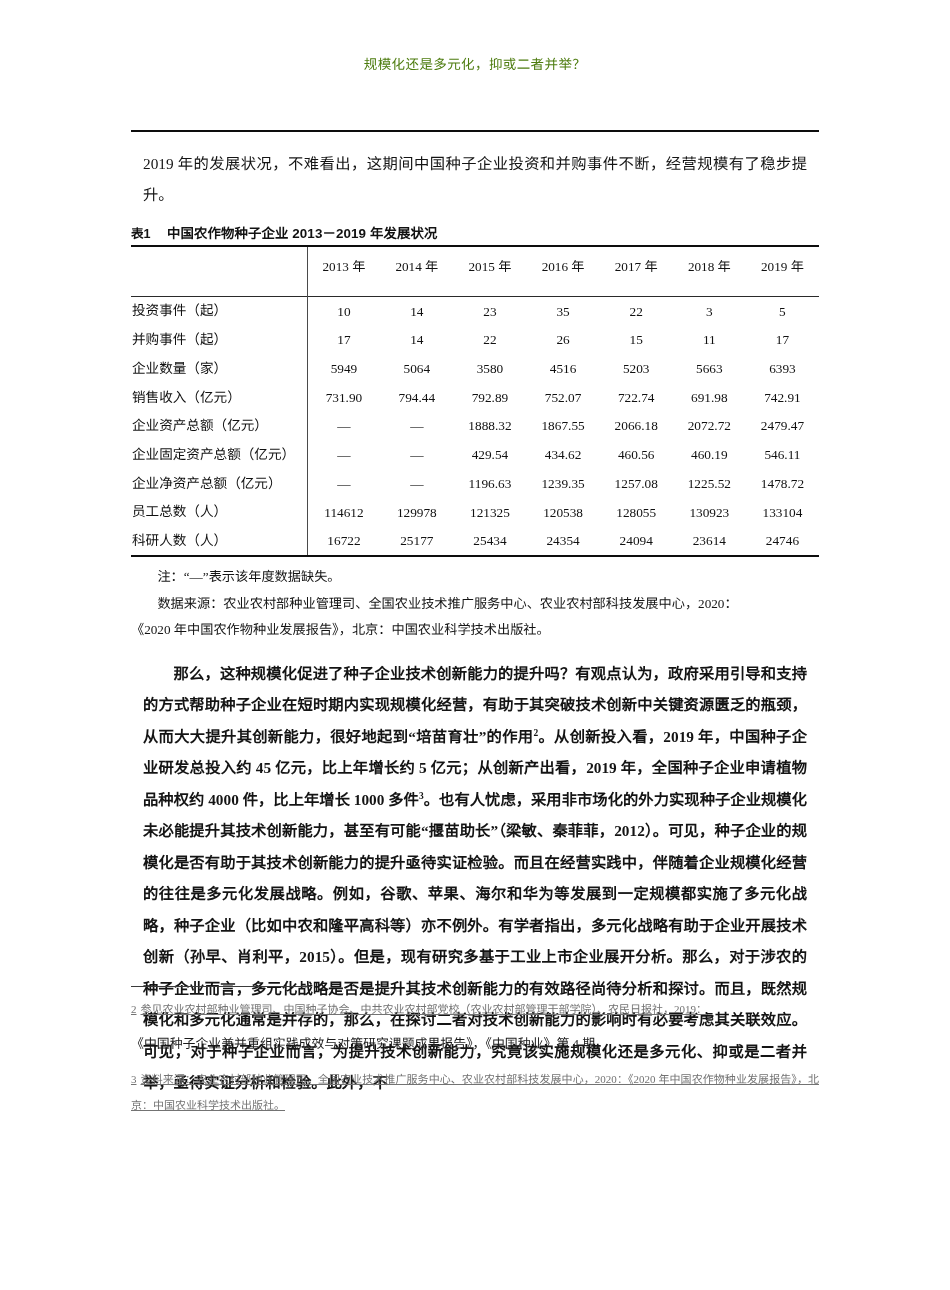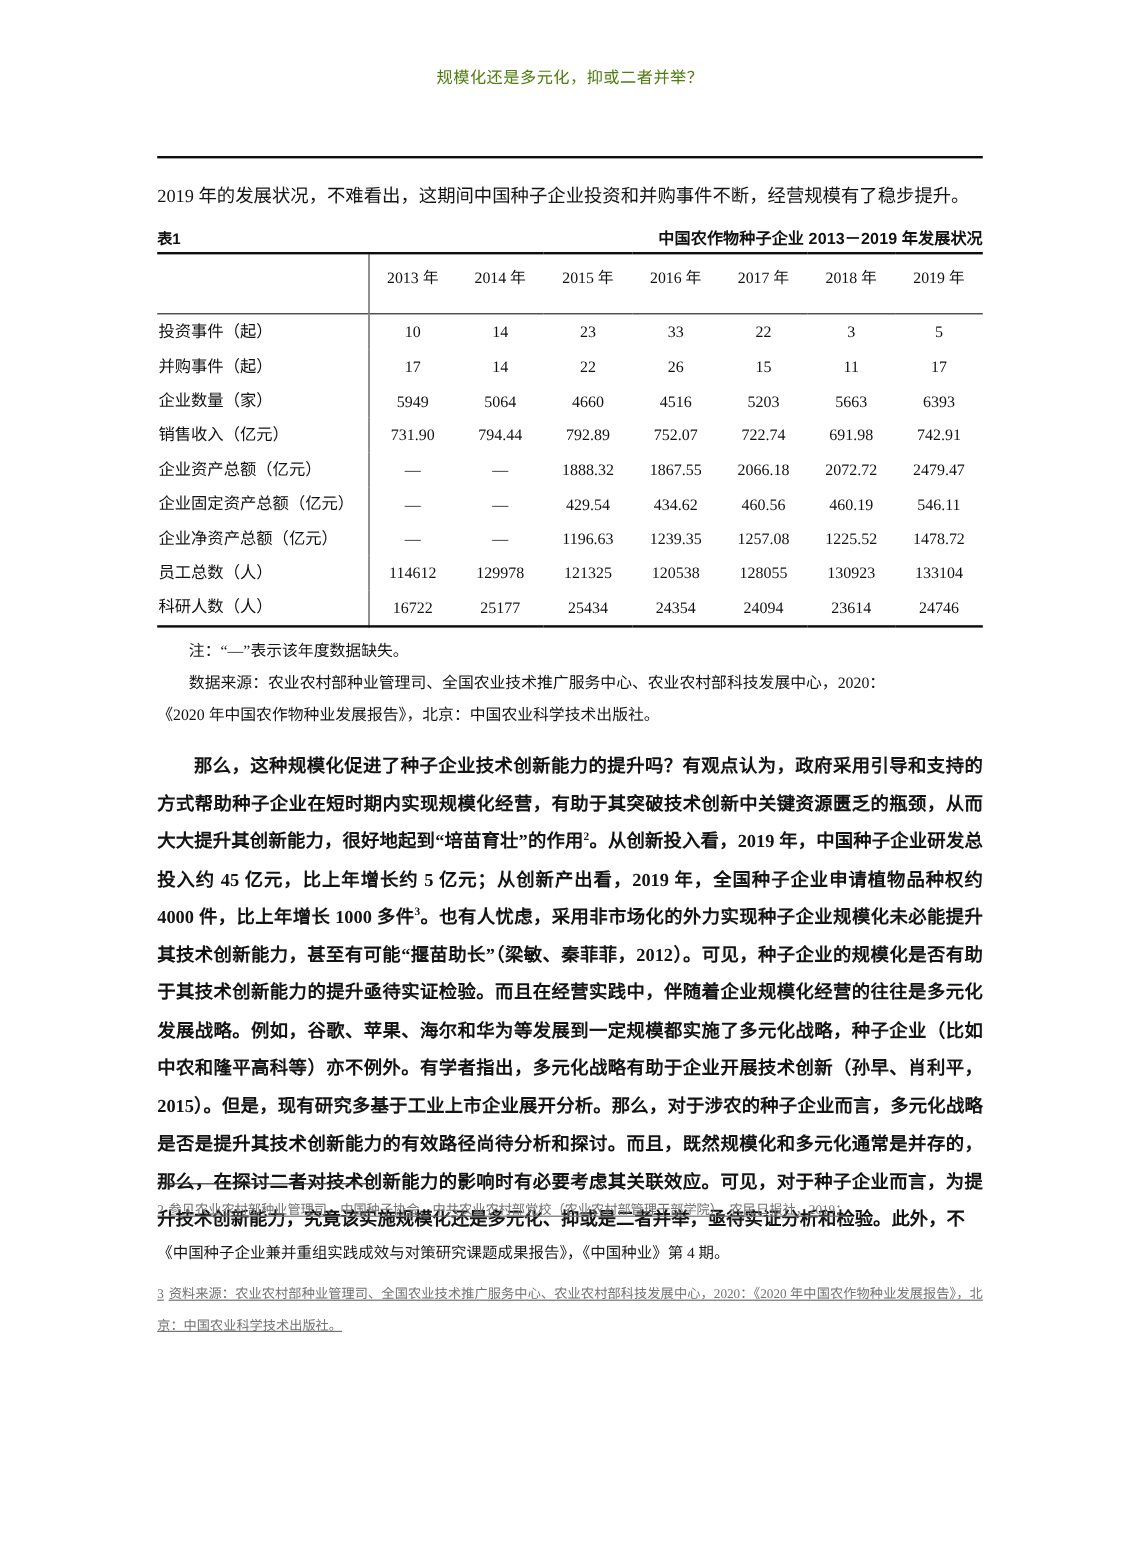--- a/index.html
+++ b/index.html
@@ -45,21 +45,21 @@
     width: 100%;
   }
 
   
   .body-text {
     font-size: 15.3px;
     line-height: 31.5px;
     text-align: justify;
     text-justify: inter-ideograph;
     color: #141414;
-    margin: 0;
+    margin: 12px;
   }
   .lead {
     margin-top: 16px;
   }
   .para-indent {
     text-indent: 2em;
     font-weight: bold;
   }
   sup.fn {
     font-size: 9.5px;
@@ -82,21 +82,21 @@
   .table-caption .cap-label {
     position: absolute;
     left: 0;
     top: 0;
     font-family: "Liberation Sans", "DejaVu Sans", sans-serif;
     font-size: 12.6px;
     font-weight: 600;
   }
   .table-caption .cap-title {
     display: block;
-    text-align: right;
+    text-align: left;
     padding-left: 36px;
     font-family: "Liberation Sans", "DejaVu Sans", sans-serif;
     font-size: 13.4px;
     font-weight: 700;
     letter-spacing: 0.1px;
   }
 
   table.stat {
     width: 100%;
     border-collapse: collapse;
@@ -237,42 +237,42 @@
             <th>2019 年</th>
           </tr>
         </thead>
         <tbody>
 
           <tr class="rule-mid">
             <td class="rowhead">投资事件（起）</td>
             <td>10</td>
             <td>14</td>
             <td>23</td>
-            <td>33</td>
+            <td>35</td>
             <td>22</td>
             <td>3</td>
             <td>5</td>
           </tr>
 
           <tr>
             <td class="rowhead">并购事件（起）</td>
             <td>17</td>
             <td>14</td>
             <td>22</td>
             <td>26</td>
             <td>15</td>
             <td>11</td>
             <td>17</td>
           </tr>
 
           <tr>
             <td class="rowhead">企业数量（家）</td>
             <td>5949</td>
             <td>5064</td>
-            <td>4660</td>
+            <td>3580</td>
             <td>4516</td>
             <td>5203</td>
             <td>5663</td>
             <td>6393</td>
           </tr>
 
           <tr>
             <td class="rowhead">销售收入（亿元）</td>
             <td>731.90</td>
             <td>794.44</td>

